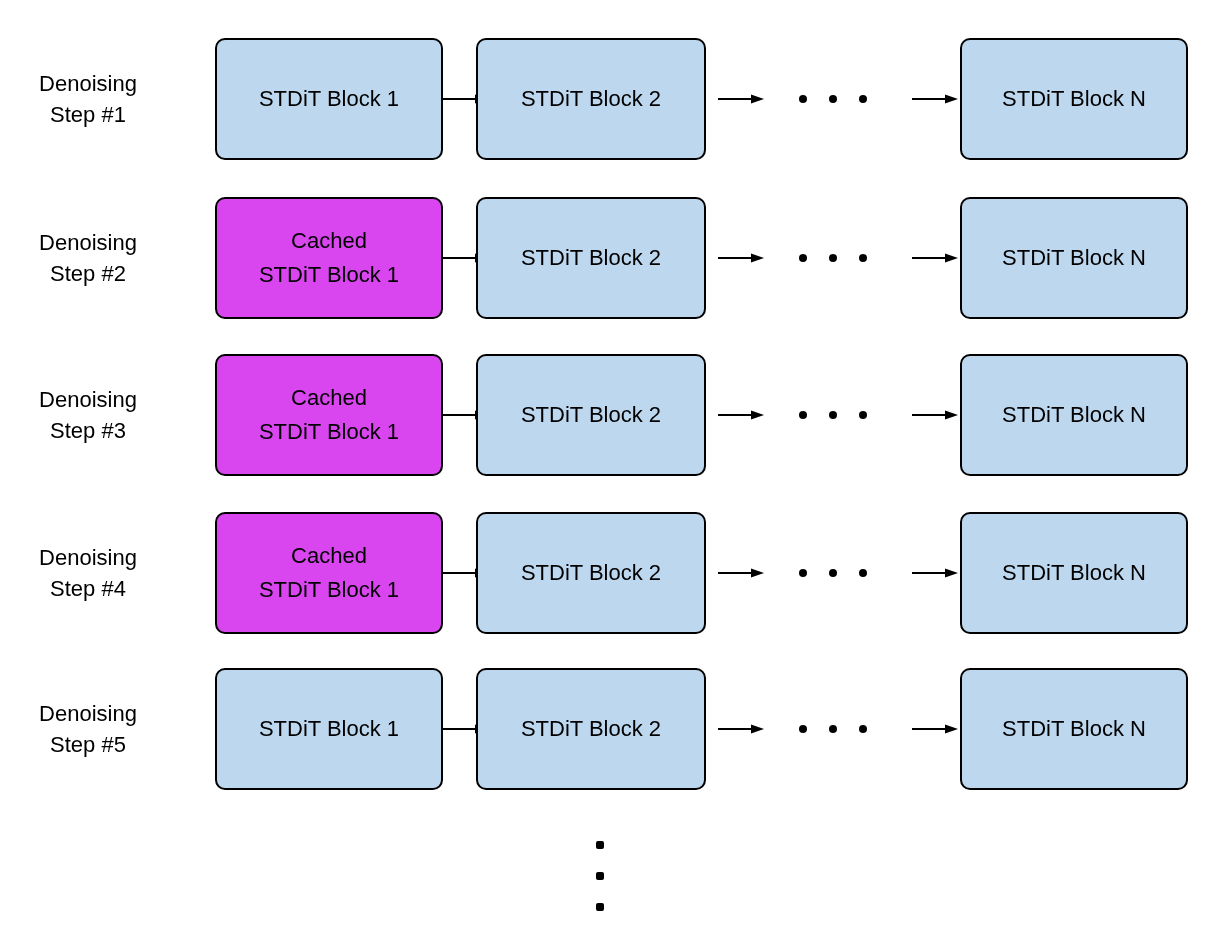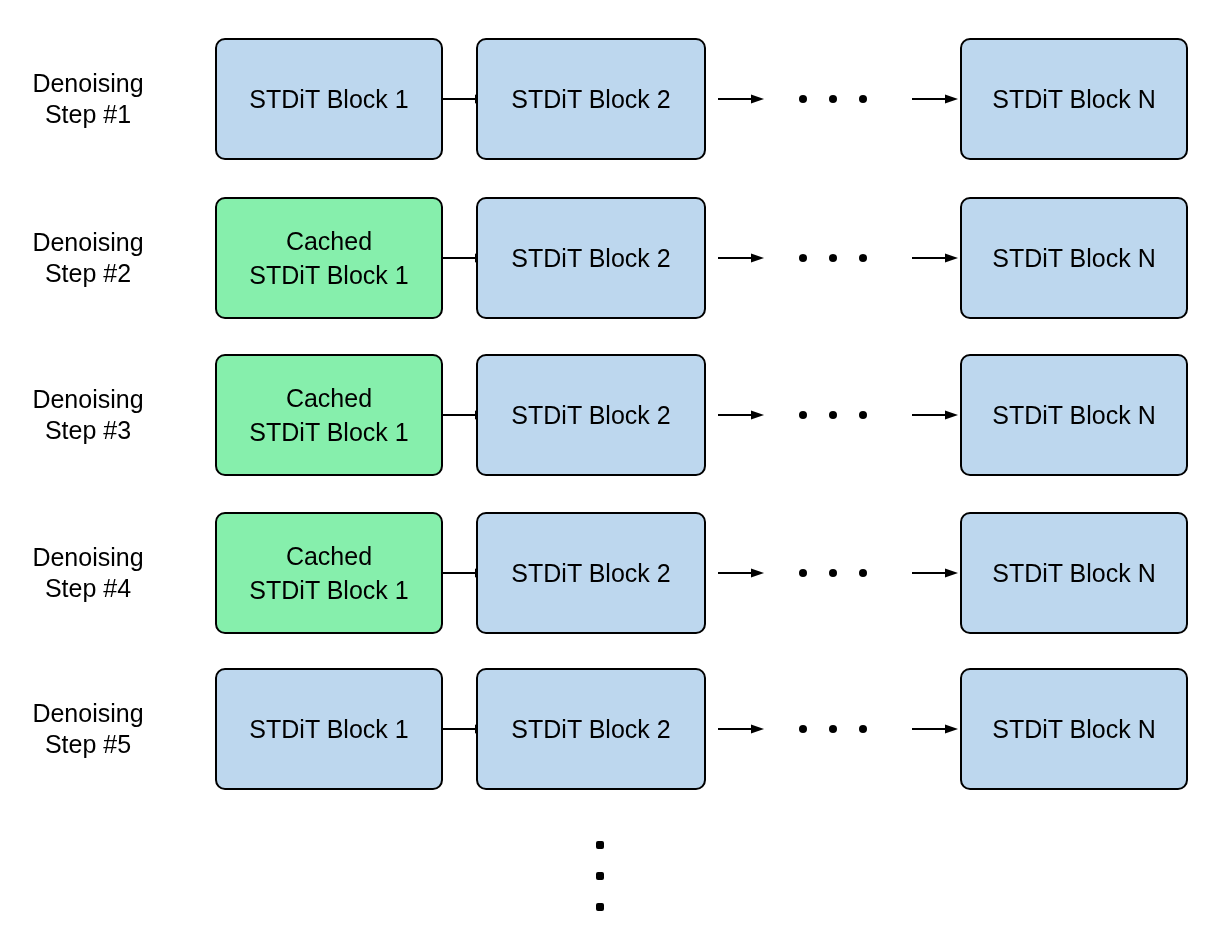--- a/index.html
+++ b/index.html
@@ -2,21 +2,21 @@
 <html><head>
 <meta charset="utf-8">
 <style>
   html, body { margin: 0; padding: 0; background: #ffffff; }
   .canvas {
     position: relative;
     width: 1228px;
     height: 934px;
     background: #ffffff;
     font-family: "Liberation Sans", sans-serif;
-    font-size: 25px;
+    font-size: 22px;
     color: #000000;
     overflow: hidden;
   }
   .row {
     position: absolute;
     left: 0;
     width: 100%;
     height: 122px;
   }
   .row-label {
@@ -40,21 +40,21 @@
     border: 2px solid #000000;
     border-radius: 10px;
     display: flex;
     align-items: center;
     justify-content: center;
     text-align: center;
     white-space: pre-line;
     line-height: 34px;
   }
   .blue   { background: #BDD7EE; }
-  .orange { background: #86efac; }
+  .orange { background: #d946ef; }
   .block1 { left: 215px; width: 228px; }
   .block2 { left: 476px; width: 230px; }
   .blockN { left: 960px; width: 228px; }
   .arrow  { position: absolute; top: 55px; }
   .a1 { left: 442px; }
   .a2 { left: 718px; }
   .a3 { left: 912px; }
   .hdots {
     position: absolute;
     left: 799px;

